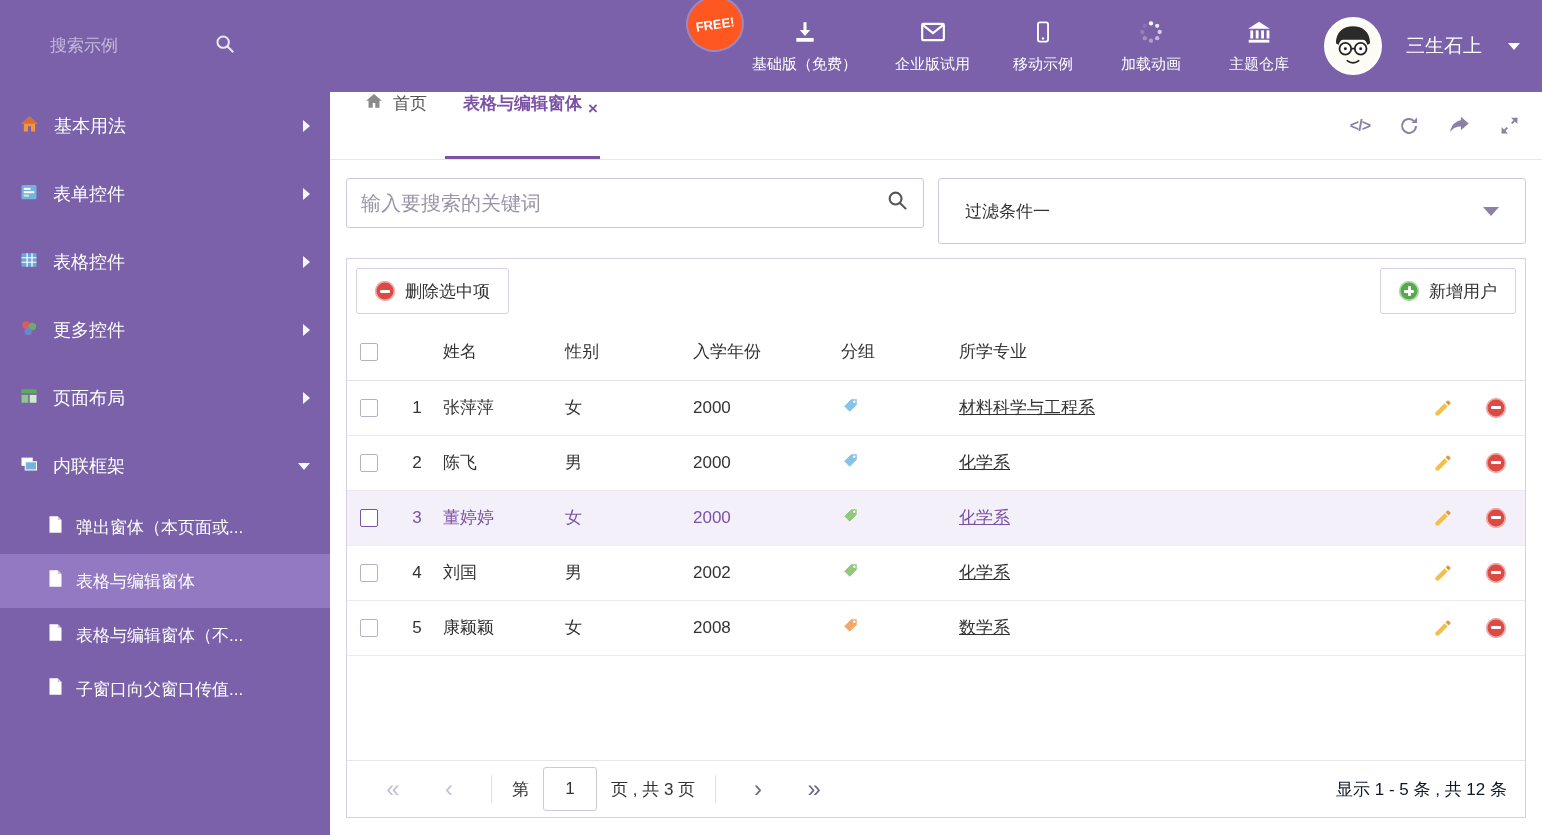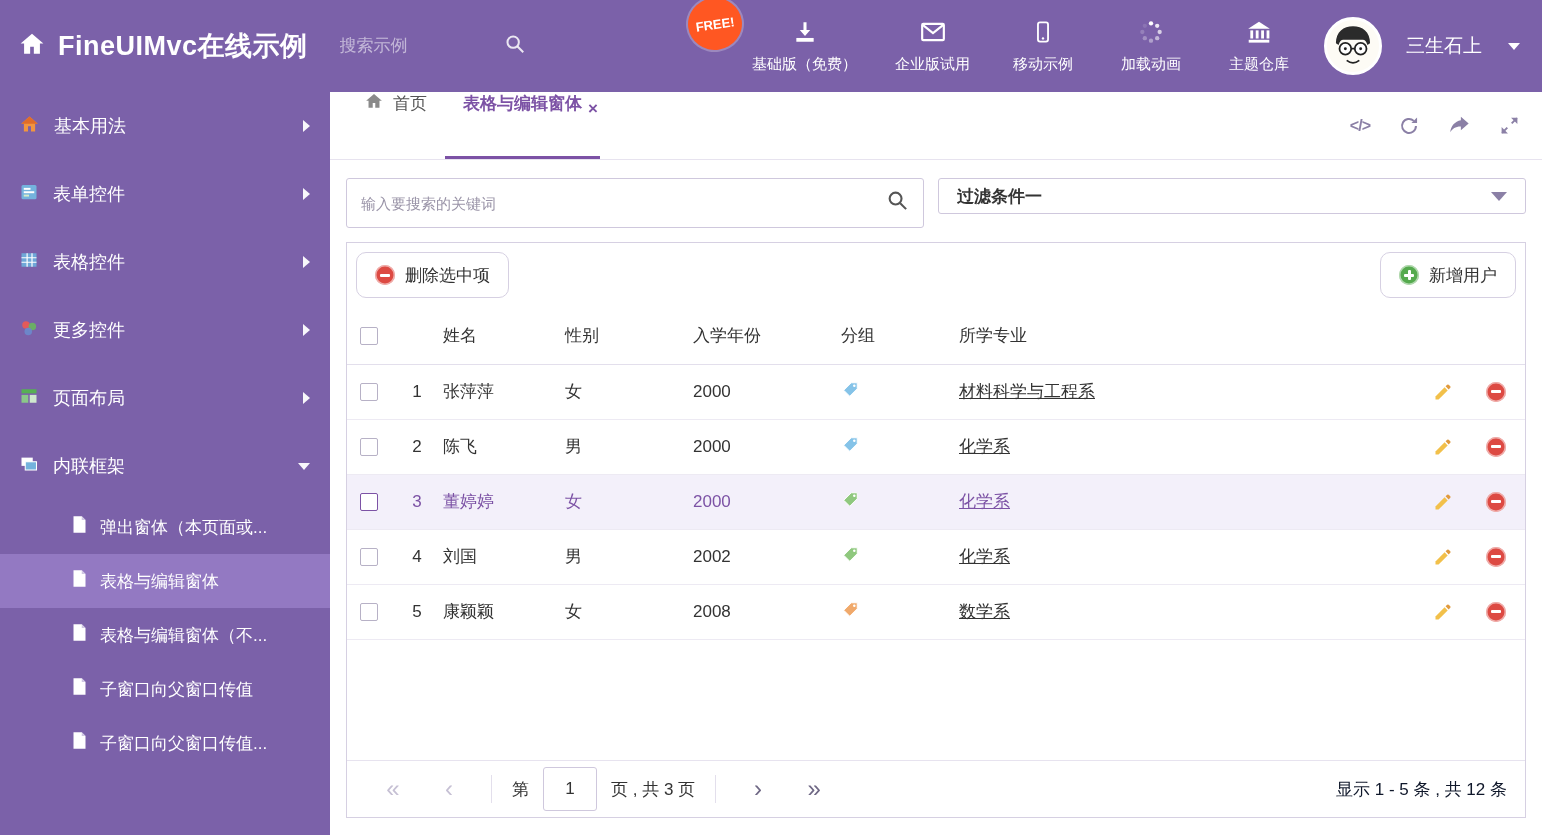--- a/index.html
+++ b/index.html
@@ -37,21 +37,21 @@
   
   .sidebar { width:330px; background:#7b61a9; color:#fff; flex-shrink:0; overflow:hidden; }
   .side-item { height:68px; display:flex; align-items:center; gap:15px; padding:0 20px;
                font-size:18px; cursor:pointer; }
   .side-item .chev { margin-left:auto; }
   .chev-right { width:0; height:0; border-top:6px solid transparent; border-bottom:6px solid transparent;
                 border-left:7px solid rgba(255,255,255,.95); }
   .chev-down { width:0; height:0; border-left:6px solid transparent; border-right:6px solid transparent;
                border-top:7px solid rgba(255,255,255,.95); }
   .corp-badge { color:#ff2020; font-size:13px; margin-left:2px; align-self:flex-start; margin-top:16px; }
-  .side-sub { height:54px; display:flex; align-items:center; gap:13px; padding:0 18px 0 72px;
+  .side-sub { height:54px; display:flex; align-items:center; gap:13px; padding:0 18px 0 48px;
               font-size:17px; cursor:pointer; white-space:nowrap; }
   .side-sub.active { background:#9379c2; }
 
   
   .main { flex:1; display:flex; flex-direction:column; background:#fff; min-width:0; }
   .tabbar { height:68px; border-bottom:1px solid #e7e3ef; display:flex; align-items:stretch;
             padding:0 16px; }
   .tab { display:flex; align-items:flex-start; gap:9px; padding:0 18px; font-size:17px; color:#555;
          position:relative; cursor:pointer; }
   .tab.active { color:#7c52a5; font-weight:bold; border-bottom:3px solid #7c52a5; }
@@ -59,31 +59,31 @@
                cursor:pointer; }
   .tab-actions { margin-left:auto; display:flex; align-items:center; gap:28px; color:#8b80a6;
                  padding-right:6px; }
   .tab-actions .act { cursor:pointer; display:flex; align-items:center; }
   .code-glyph { font-weight:bold; font-size:16px; letter-spacing:-1px; }
 
   .content { flex:1; padding:18px 16px 0; display:flex; flex-direction:column; min-height:0; }
   .filter-row { display:flex; gap:14px; flex-shrink:0; }
   .search-box { width:578px; height:50px; border:1px solid #cfc8dd; border-radius:3px;
                 display:flex; align-items:center; padding:0 14px; background:#fff; }
-  .search-box input { flex:1; border:none; outline:none; font-size:15px; color:#333; font-family:inherit; }
+  .search-box input { flex:1; border:none; outline:none; font-size:20px; color:#333; font-family:inherit; }
   .search-box input::placeholder { color:#9a94a8; }
-  .dropdown { flex:1; height:36px; border:1px solid #cfc8dd; border-radius:3px; display:flex;
-              align-items:center; padding:0 18px; cursor:pointer; background:#fff;font-weight:bold; }
+  .dropdown { flex:1; height:66px; border:1px solid #cfc8dd; border-radius:3px; display:flex;
+              align-items:center; padding:0 26px; cursor:pointer; background:#fff; }
   .caret-down-gray { margin-left:auto; width:0; height:0; border-left:8px solid transparent;
                      border-right:8px solid transparent; border-top:9px solid #8b80a6; }
 
   .panel { margin:14px 0 17px; border:1px solid #d6d0e2; flex:1; display:flex; flex-direction:column;
            min-height:0; background:#fff; }
   .toolbar { padding:9px 9px; display:flex; flex-shrink:0; }
-  .btn { height:46px; border:1px solid #d6d0e2; border-radius:10px; background:#fff; display:flex;
+  .btn { height:46px; border:1px solid #d6d0e2; border-radius:3px; background:#fff; display:flex;
          align-items:center; gap:10px; padding:0 18px; font-size:17px; color:#333; cursor:pointer; }
   .btn-add { margin-left:auto; }
   .icon-circle { width:20px; height:20px; border-radius:50%; display:inline-flex; align-items:center;
                  justify-content:center; position:relative; flex-shrink:0; }
   .icon-minus { background:#dd4a43; box-shadow:inset 0 0 0 1.5px rgba(255,255,255,.55); }
   .icon-minus::after { content:""; width:10px; height:3px; background:#fff; border-radius:1px; }
   .icon-plus { background:#55aa4e; box-shadow:inset 0 0 0 1.5px rgba(255,255,255,.55); }
   .icon-plus::before { content:""; position:absolute; width:10px; height:3px; background:#fff; border-radius:1px; }
   .icon-plus::after  { content:""; position:absolute; width:3px; height:10px; background:#fff; border-radius:1px; }
 
@@ -114,28 +114,20 @@
                 text-align:center; font-size:17px; margin:0 8px; font-family:inherit; color:#333; }
   .pg-divider { width:1px; height:28px; background:#e3dfec; margin:0 14px; }
   .pager-summary { margin-left:auto; font-size:17px; color:#0f172a; }
 </style>
 </head>
 <body>
 
 <div class="app">
 
   <header class="topbar">
-    <div class="brand">
-      <span>
-        <svg width="28" height="26" viewBox="0 0 24 24">
-            <path d="M12 2.5L1.5 11.5h3.2V21h5.6v-6.5h3.4V21h5.6v-9.5h3.2z" fill="#fff"></path>
-          </svg>
-      </span>
-      <span class="brand-title">FineUIMvc在线示例</span>
-    </div>
 
     <div class="topbar-search">
       <input type="text" placeholder="搜索示例" style="">
       <span>
         <svg width="22" height="22" viewBox="0 0 24 24">
             <circle cx="10" cy="10" r="6.2" fill="none" stroke="rgba(255,255,255,.85)" stroke-width="2.2"></circle>
             <line x1="14.8" y1="14.8" x2="21" y2="21" stroke="rgba(255,255,255,.85)" stroke-width="2.2"></line>
           </svg>
       </span>
     </div>
@@ -305,29 +297,20 @@
         <span>表格与编辑窗体</span>
       </div>
       <div class="side-sub">
         <span>
           <svg width="15" height="19" viewBox="0 0 20 24">
               <path d="M2 1h11l5 5v17H2z" fill="#fff"></path>
               <path d="M13 1l5 5h-5z" fill="#cfc6e2"></path>
             </svg>
         </span>
         <span>表格与编辑窗体（不...</span>
-      </div>
-      <div class="side-sub">
-        <span>
-          <svg width="15" height="19" viewBox="0 0 20 24">
-              <path d="M2 1h11l5 5v17H2z" fill="#fff"></path>
-              <path d="M13 1l5 5h-5z" fill="#cfc6e2"></path>
-            </svg>
-        </span>
-        <span>子窗口向父窗口传值</span>
       </div>
       <div class="side-sub">
         <span>
           <svg width="15" height="19" viewBox="0 0 20 24">
               <path d="M2 1h11l5 5v17H2z" fill="#fff"></path>
               <path d="M13 1l5 5h-5z" fill="#cfc6e2"></path>
             </svg>
         </span>
         <span>子窗口向父窗口传值...</span>
       </div>

